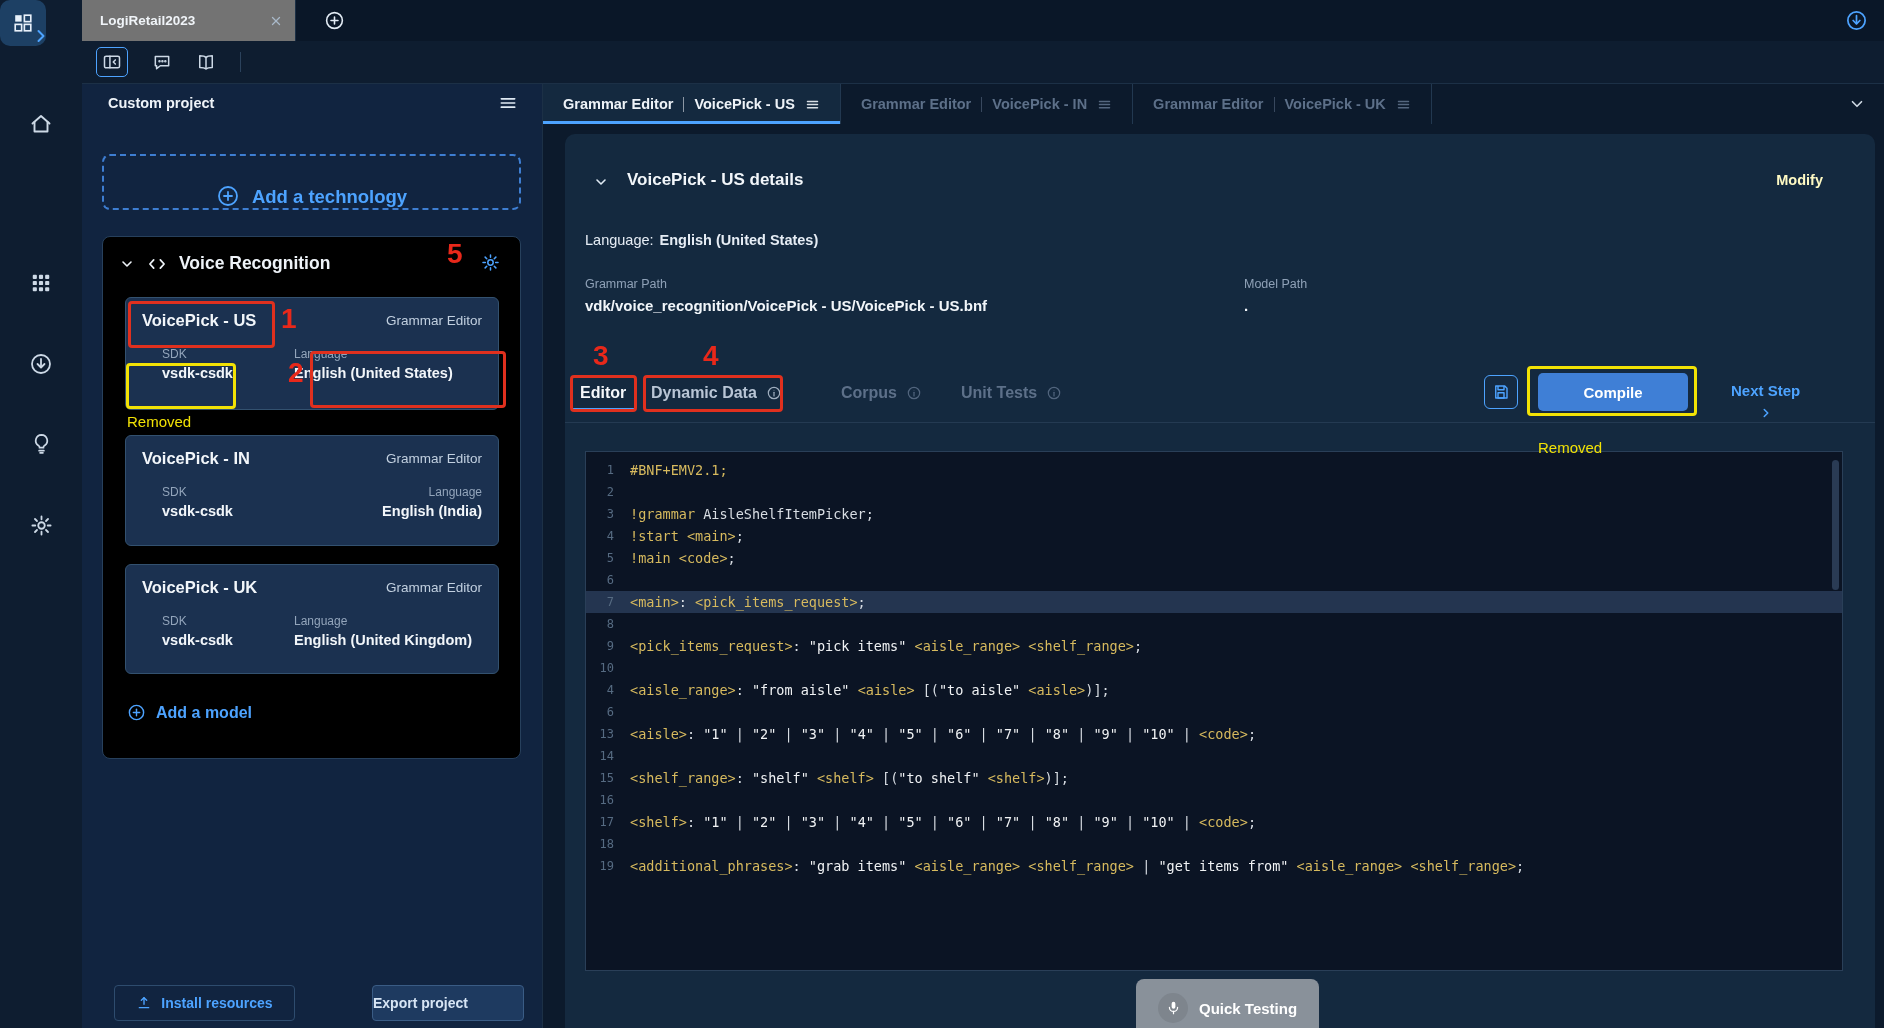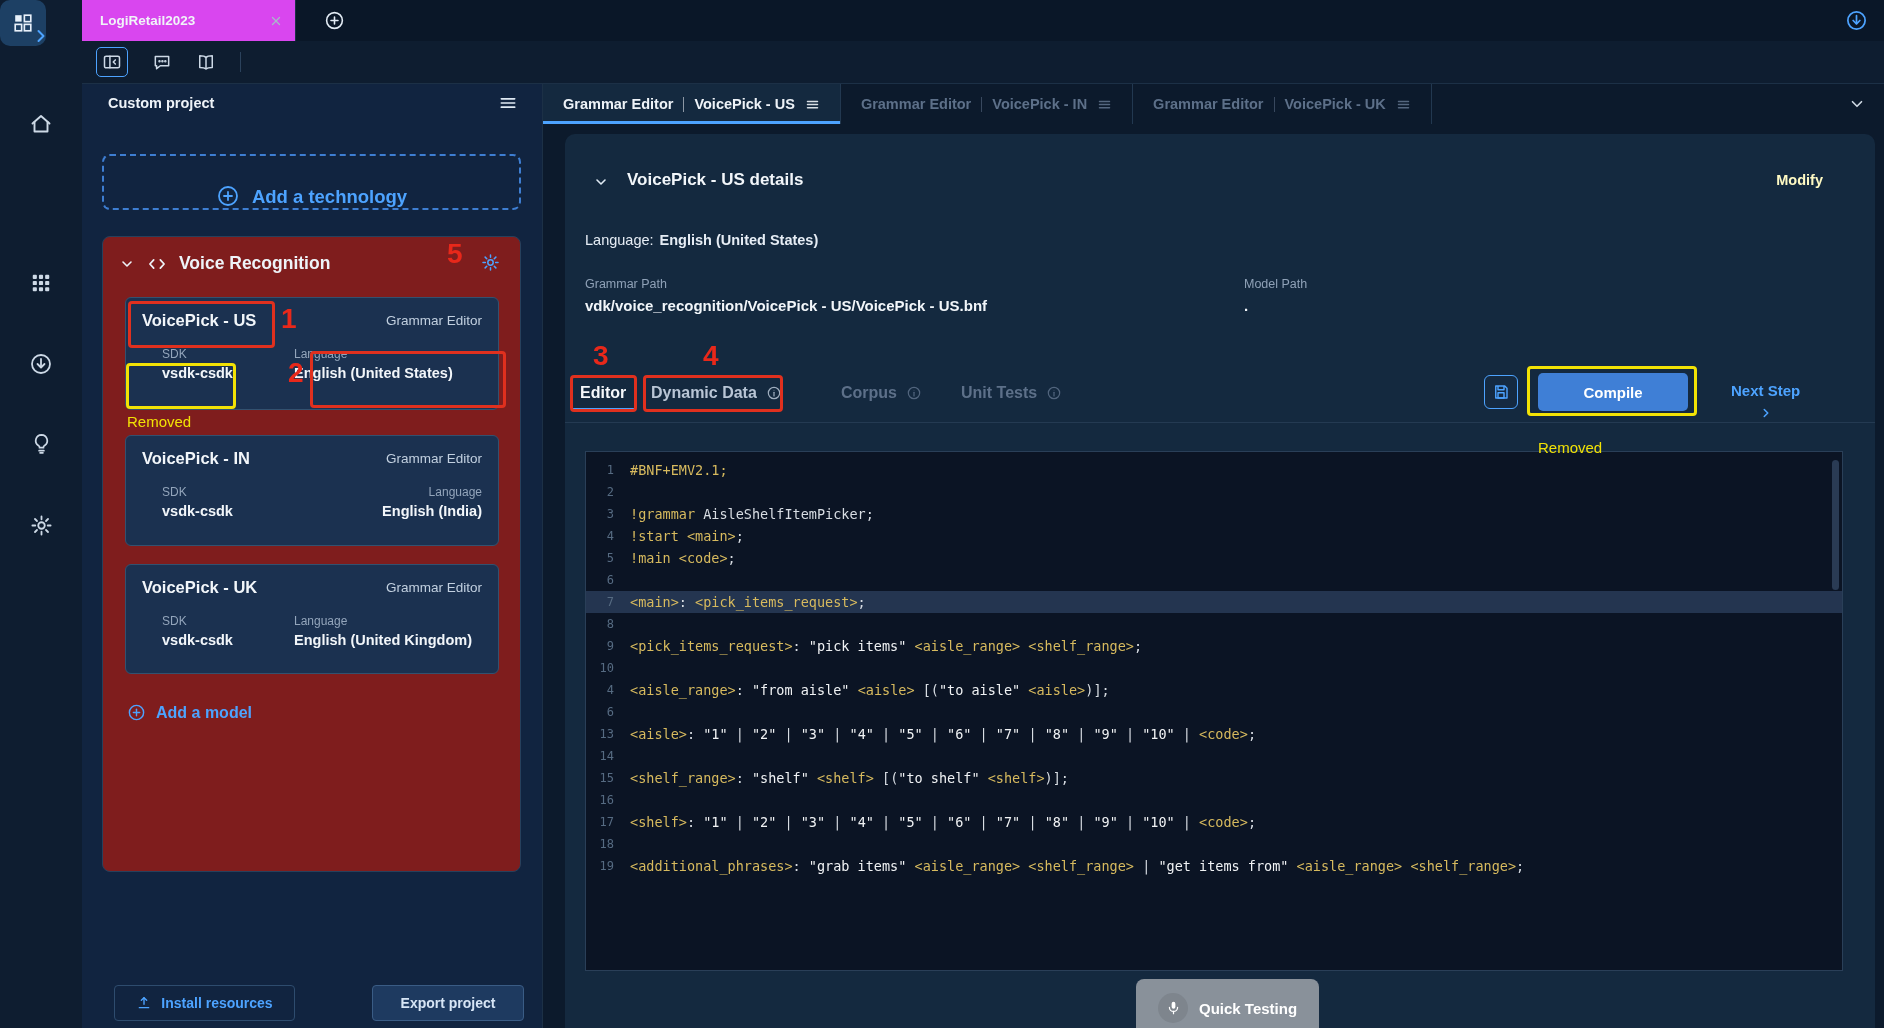--- a/index.html
+++ b/index.html
@@ -18,21 +18,21 @@
   .rail-home { top:112px; }
   .rail-selected { top:176px; left:18px; width:46px; height:46px; background:#1d4064; border-radius:10px;
                    display:flex; align-items:center; justify-content:center; color:#e8f1fa; }
   .rail-apps { top:272px; }
   .rail-download { top:352px; }
   .rail-bulb { top:432px; }
   .rail-gear { top:514px; }
 
   
   .topbar { position:absolute; left:82px; top:0; right:0; height:41px; background:#0a1728; display:flex; align-items:stretch; z-index:5; }
-  .project-tab { width:214px; background:#d946ef; display:flex; align-items:center; gap:10px; padding:0 12px 0 18px; border-right:1px solid #1c3046; }
+  .project-tab { width:214px; background:#737373; display:flex; align-items:center; gap:10px; padding:0 12px 0 18px; border-right:1px solid #1c3046; }
   .project-tab .title { flex:1; font-size:13.5px; font-weight:bold; color:#f0f4f8; }
   .tab-close { color:#a9b9c9; display:flex; }
   .newtab-btn { margin-left:28px; display:flex; align-items:center; color:#e3ecf5; }
   .topbar-download { position:absolute; right:16px; top:9px; color:#4da3ff; }
 
   
   .toolbar { position:absolute; left:82px; top:41px; right:0; height:43px; background:#0e1d30; border-bottom:1px solid #1c3046;
              display:flex; align-items:center; gap:24px; padding-left:14px; z-index:5; }
   .tool-btn { color:#cdd9e6; display:flex; align-items:center; justify-content:center; }
   .tool-btn.selected { border:1.5px solid #4da3ff; border-radius:5px; padding:4px 5px; }
@@ -40,21 +40,21 @@
 
   
   .left-panel { position:absolute; left:82px; top:84px; width:461px; bottom:0; background:#112440; border-right:1px solid #1c3046; z-index:4; }
   .panel-header { height:37px; display:flex; align-items:center; padding:0 24px 0 26px; }
   .panel-header .t { flex:1; font-weight:bold; font-size:14.5px; color:#eef3f8; }
   .panel-header .m { color:#dfe9f3; }
 
   .add-tech { position:absolute; left:20px; top:70px; width:419px; height:56px; border:2px dashed #3e7ed2; border-radius:8px;
               display:flex; align-items:flex-end; justify-content:center; gap:12px; color:#4da3ff; font-size:18.5px; font-weight:bold; cursor:pointer; }
 
-  .vr-card { position:absolute; left:20px; top:152px; width:419px; height:636px; background:#7f1d1d; border:1px solid #27405c; border-radius:8px; }
+  .vr-card { position:absolute; left:20px; top:152px; width:419px; height:523px; background:#000000; border:1px solid #27405c; border-radius:8px; }
   .vr-header { position:absolute; left:16px; top:16px; display:flex; align-items:center; gap:12px; color:#eef3f8; }
   .vr-title { font-size:17.5px; font-weight:bold; }
   .vr-gear { position:absolute; right:20px; top:16px; color:#4da3ff; }
 
   .model-card { position:absolute; left:22px; width:374px; background:#1b3150; border:1px solid #33516f; border-radius:6px; padding:13px 16px; overflow:hidden; }
   .mc-us { top:60px;  height:113px; }
   .mc-in { top:198px; height:111px; }
   .mc-uk { top:327px; height:110px; }
   .mc-title-row { display:flex; justify-content:space-between; align-items:center; }
   .mc-name { font-size:16.5px; font-weight:bold; color:#f2f6fa; }
@@ -63,21 +63,21 @@
   .mc-label { font-size:12px; color:#93a5bb; }
   .mc-value { font-size:14.5px; font-weight:bold; margin-top:4px; color:#f2f6fa; }
   .mc-col.right { width:188px; }
   .mc-col.ta-r { text-align:right; }
 
   .add-model { position:absolute; left:24px; top:466px; display:flex; align-items:center; gap:10px; color:#4da3ff; font-size:16px; font-weight:bold; cursor:pointer; }
 
   .install-btn { position:absolute; left:32px; top:901px; width:181px; height:36px; border:1px solid #2e4c6e; border-radius:4px;
                  color:#4da3ff; font-weight:bold; font-size:14px; display:flex; align-items:center; justify-content:center; gap:9px; cursor:pointer; }
   .export-btn { position:absolute; left:290px; top:901px; width:152px; height:36px; background:#1e3a60; border:1px solid #3a5c85; border-radius:4px;
-                color:#d7e5f5; font-weight:bold; font-size:14px; display:flex; align-items:center; justify-content:center; cursor:pointer; }
+                color:#d7e5f5; font-weight:bold; font-size:14px; display:flex; align-items:center; cursor:pointer; }
 
   
   .main { position:absolute; left:543px; top:84px; right:0; bottom:0; background:#0c1a2c; }
   .main-tabs { position:absolute; top:0; left:0; height:40px; display:flex; }
   .mtab { display:flex; align-items:center; gap:10px; padding:0 20px; border-right:1px solid #223850; color:#5d7089; cursor:pointer; }
   .mtab .lbl { font-size:14.5px; font-weight:bold; white-space:nowrap; }
   .mtab-pipe { width:1px; height:15px; background:currentColor; opacity:.55; }
   .mtab.active { background:#14293f; color:#eef3f8; box-shadow:inset 0 -3px 0 #4da3ff; }
   .mtab .tmenu { opacity:.9; }
   .main-chevron { position:absolute; right:18px; top:11px; color:#cfd9e4; }

